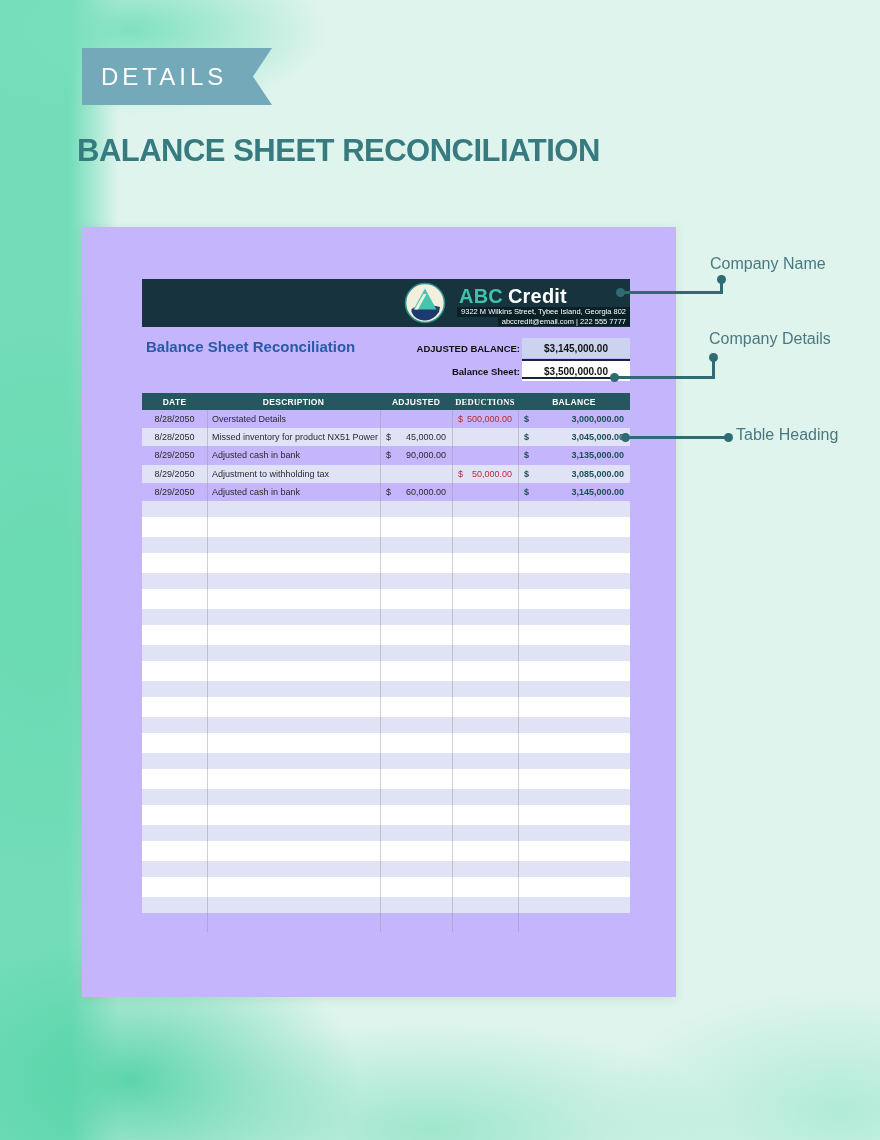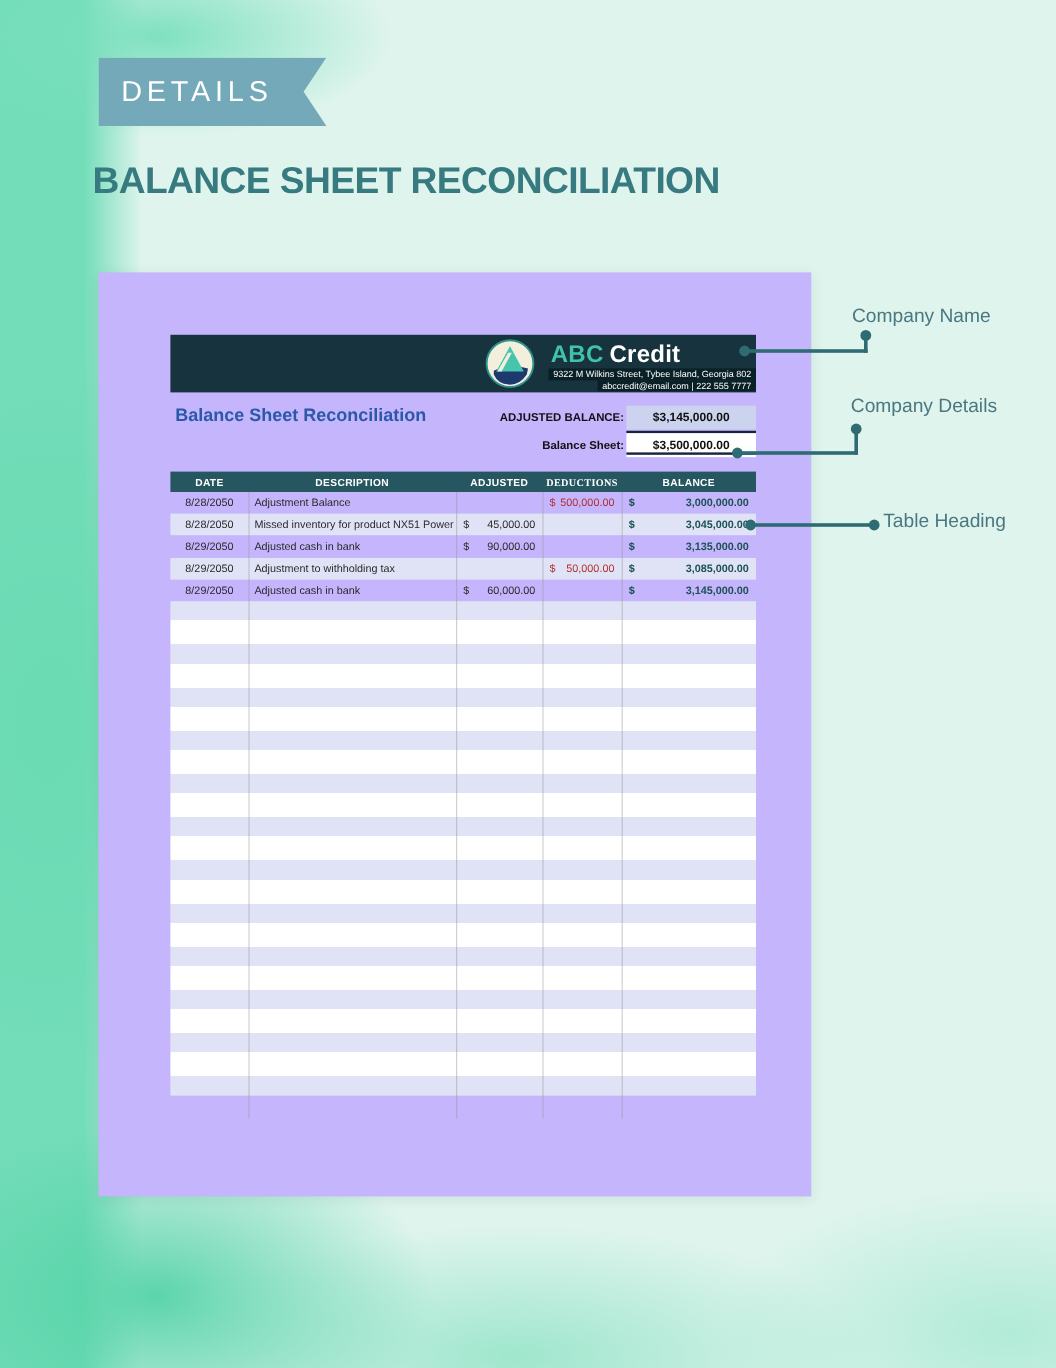--- a/index.html
+++ b/index.html
@@ -128,21 +128,21 @@
     <div class="hc c-date">DATE</div>
     <div class="hc c-desc">DESCRIPTION</div>
     <div class="hc c-add">ADJUSTED</div>
     <div class="hc c-ded">DEDUCTIONS</div>
     <div class="hc c-bal">BALANCE</div>
   </div>
 
   <div class="tbody">
     <div class="trow">
       <div class="cell date">8/28/2050</div>
-      <div class="cell desc">Adjustment Balance</div>
+      <div class="cell desc">Overstated Details</div>
       <div class="cell money add"></div>
       <div class="cell money ded">
         <span>$</span>
         <span>500,000.00</span>
       </div>
       <div class="cell money bal">
         <span>$</span>
         <span>3,000,000.00</span>
       </div>
     </div>

